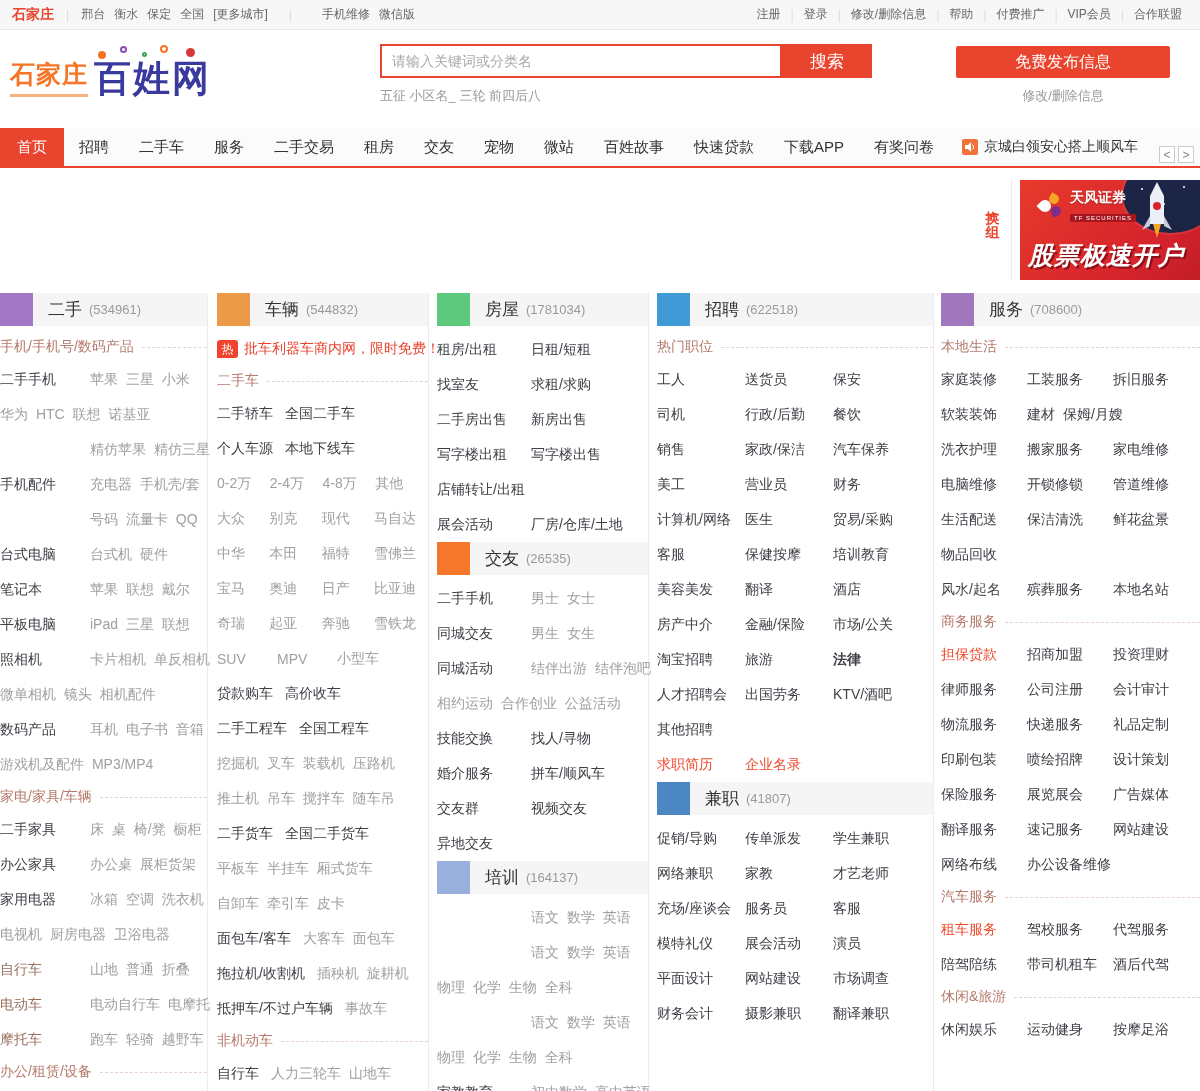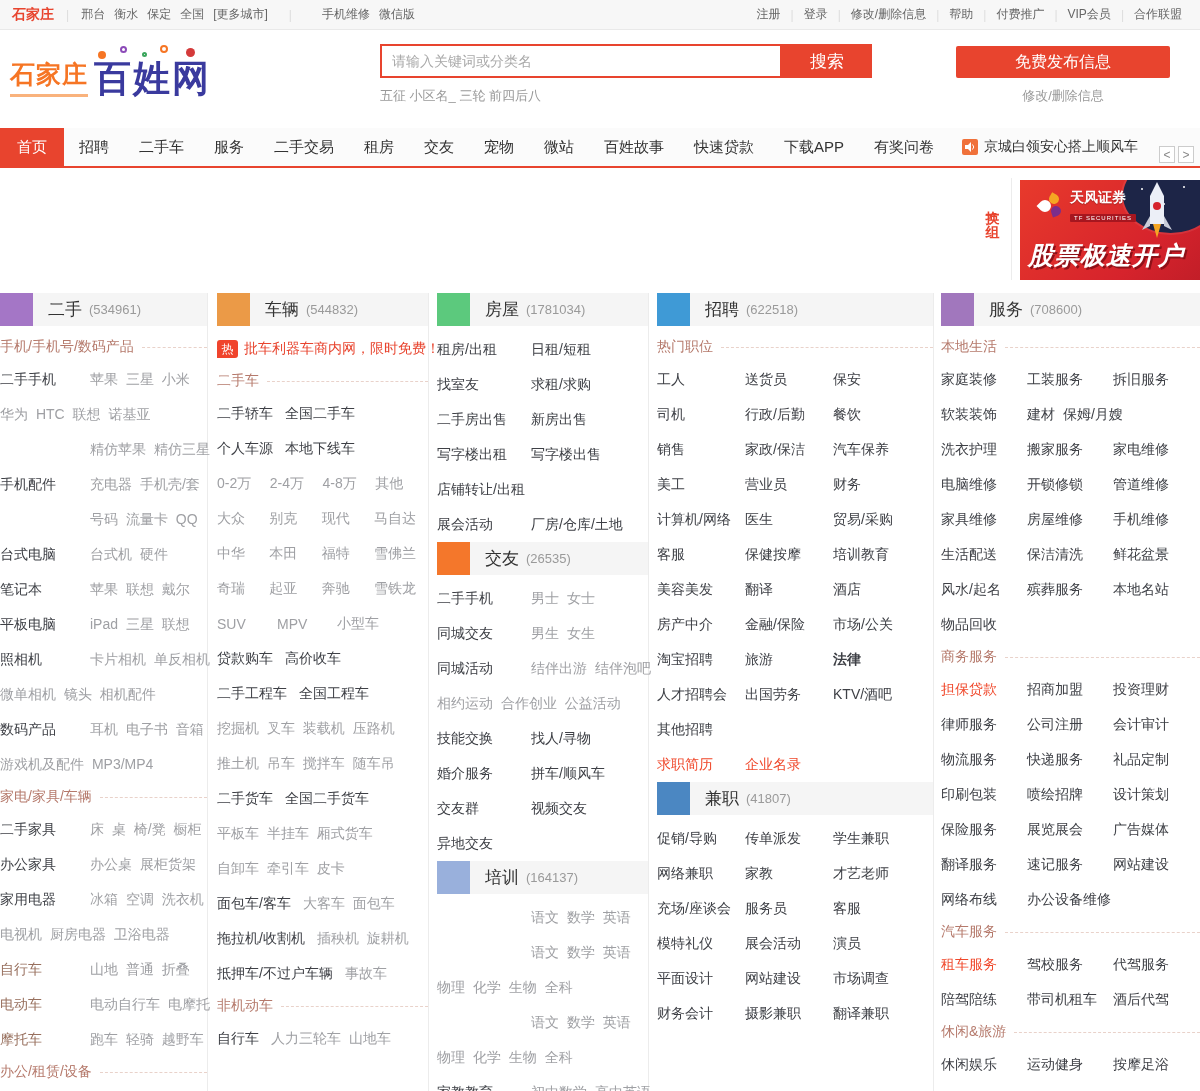--- a/index.html
+++ b/index.html
@@ -349,20 +349,26 @@
         <span class="seg sub" style="width: 48px;">现代</span>
         <span class="seg sub" style="width: 48px;">马自达</span>
       </div>
       <div class="row">
         <span class="seg sub" style="width: 48px;">中华</span>
         <span class="seg sub" style="width: 48px;">本田</span>
         <span class="seg sub" style="width: 48px;">福特</span>
         <span class="seg sub" style="width: 48px;">雪佛兰</span>
       </div>
       <div class="row">
+        <span class="seg sub" style="width: 48px;">宝马</span>
+        <span class="seg sub" style="width: 48px;">奥迪</span>
+        <span class="seg sub" style="width: 48px;">日产</span>
+        <span class="seg sub" style="width: 48px;">比亚迪</span>
+      </div>
+      <div class="row">
         <span class="seg sub" style="width: 48px;">奇瑞</span>
         <span class="seg sub" style="width: 48px;">起亚</span>
         <span class="seg sub" style="width: 48px;">奔驰</span>
         <span class="seg sub" style="width: 48px;">雪铁龙</span>
       </div>
       <div class="row">
         <span class="seg sub" style="width: 48px;">SUV</span>
         <span class="seg sub" style="width: 48px;">MPV</span>
         <span class="seg sub" style="width: 48px;">小型车</span>
       </div>
@@ -629,37 +635,32 @@
         <span class="gcell lbl" style="width: 86px;">洗衣护理</span>
         <span class="gcell lbl" style="width: 86px;">搬家服务</span>
         <span class="gcell lbl" style="width: 86px;">家电维修</span>
       </div>
       <div class="row">
         <span class="gcell lbl" style="width: 86px;">电脑维修</span>
         <span class="gcell lbl" style="width: 86px;">开锁修锁</span>
         <span class="gcell lbl" style="width: 86px;">管道维修</span>
       </div>
       <div class="row">
-        <span class="gcell lbl" style="width: 86px;">家具维修</span>
-        <span class="gcell lbl" style="width: 86px;">房屋维修</span>
-        <span class="gcell lbl" style="width: 86px;">手机维修</span>
-      </div>
-      <div class="row">
         <span class="gcell lbl" style="width: 86px;">生活配送</span>
         <span class="gcell lbl" style="width: 86px;">保洁清洗</span>
         <span class="gcell lbl" style="width: 86px;">鲜花盆景</span>
       </div>
       <div class="row">
+        <span class="gcell lbl" style="width: 86px;">物品回收</span>
+      </div>
+      <div class="row">
         <span class="gcell lbl" style="width: 86px;">风水/起名</span>
         <span class="gcell lbl" style="width: 86px;">殡葬服务</span>
         <span class="gcell lbl" style="width: 86px;">本地名站</span>
       </div>
-      <div class="row">
-        <span class="gcell lbl" style="width: 86px;">物品回收</span>
-      </div>
       <div class="sec">
         <span>商务服务</span>
         <span class="sec-line"></span>
       </div>
       <div class="row">
         <span class="gcell red" style="width: 86px;">担保贷款</span>
         <span class="gcell lbl" style="width: 86px;">招商加盟</span>
         <span class="gcell lbl" style="width: 86px;">投资理财</span>
       </div>
       <div class="row">

